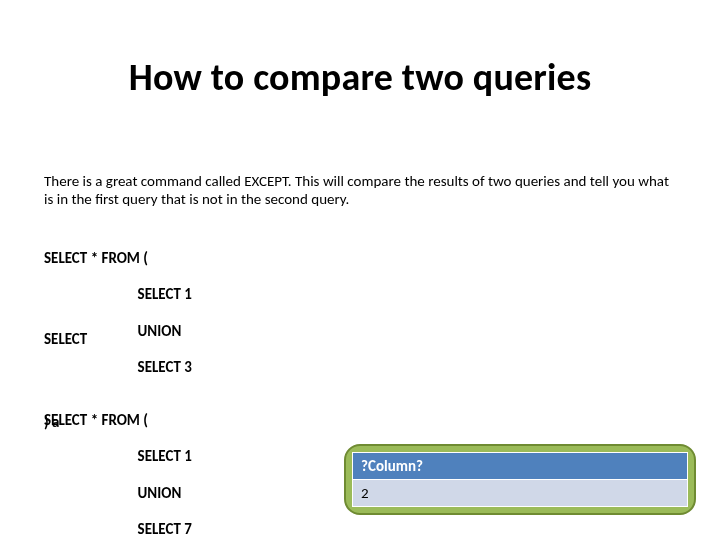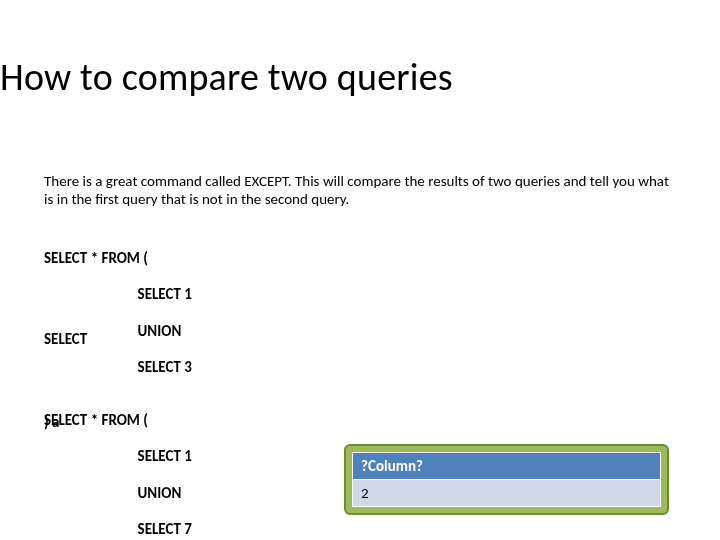--- a/index.html
+++ b/index.html
@@ -16,23 +16,23 @@
     position: relative;
     width: 720px;
     height: 540px;
     box-sizing: border-box;
   }
   .title {
     position: absolute;
     top: 54px;
     left: 0;
     width: 720px;
-    text-align: left;
+    text-align: center;
     font-size: 38px;
-    font-weight: 400;
+    font-weight: 700;
     letter-spacing: 0.2px;
   }
   .intro {
     position: absolute;
     top: 144px;
     left: 44px;
     width: 630px;
     font-size: 15px;
     line-height: 1.18;
     margin-top: 29px;
@@ -47,24 +47,24 @@
   }
   .code1 { top: 212px; }
   .except { top: 330px; }
   .code2 { top: 374px; }
   .indent { padding-left: 80px; display: inline-block; text-align: center; }
 
   .result-box {
     position: absolute;
     left: 344px;
     top: 444px;
-    width: 325px;
+    width: 352px;
     background: #9bbb59;
     border: 2px solid #6f8b32;
-    border-radius: 6px;
+    border-radius: 16px;
     padding: 6px;
     box-sizing: border-box;
   }
   .result-table {
     width: 100%;
     border-collapse: collapse;
     font-size: 15px;
   }
   .result-table th {
     background: #4f81bd;

